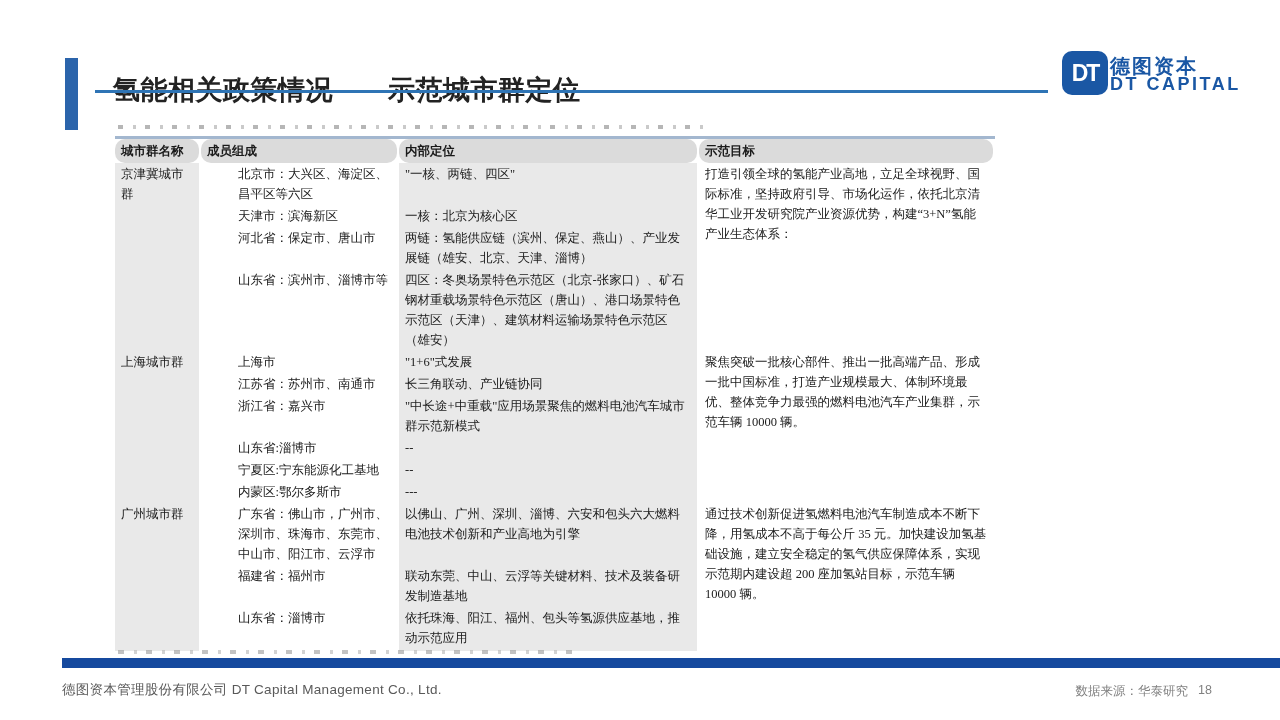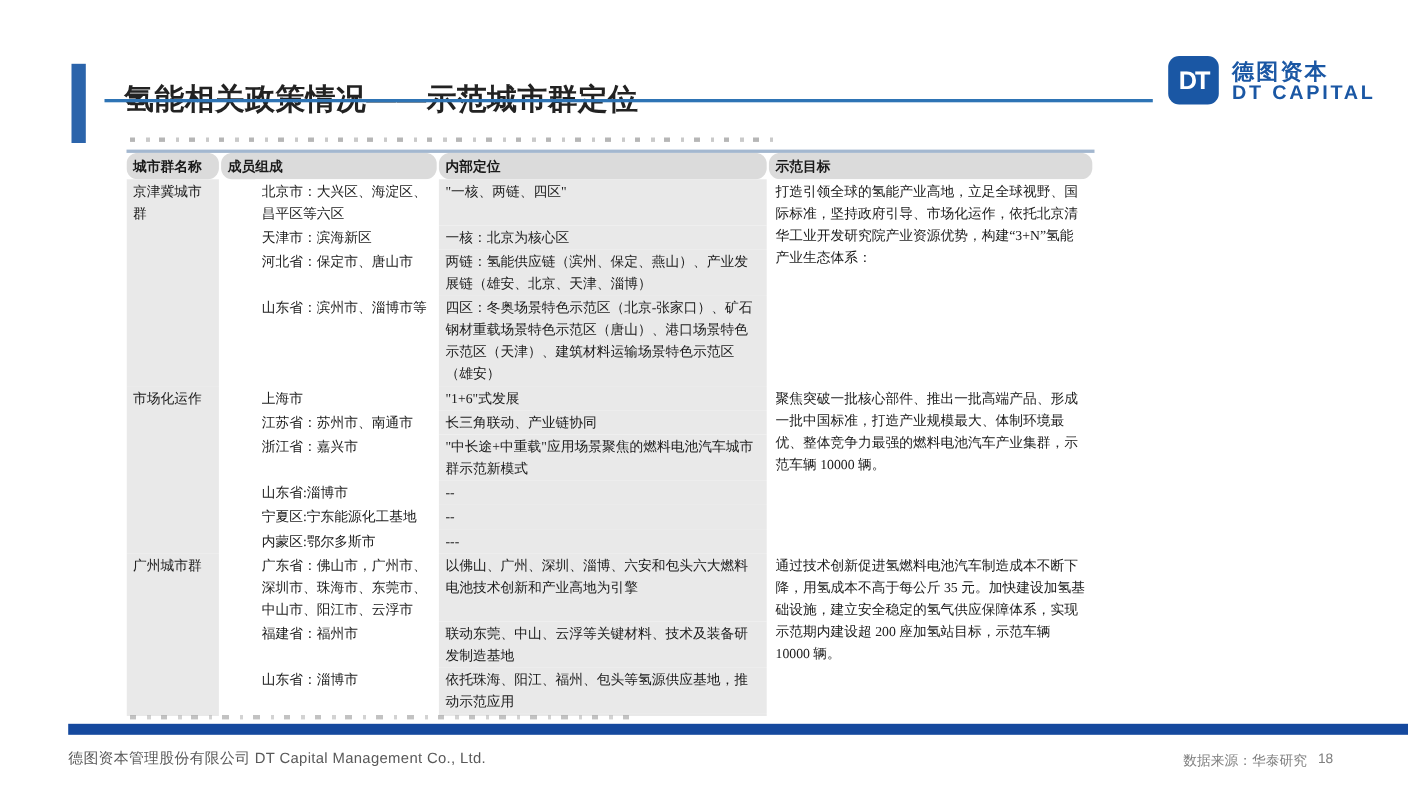--- a/index.html
+++ b/index.html
@@ -6,21 +6,21 @@
   body{width:1280px;height:720px;background:#ffffff;position:relative;overflow:hidden;
        font-family:"Liberation Sans","DejaVu Sans",sans-serif;}
   .slide{position:absolute;inset:0;}
 
   
   .accent-bar{position:absolute;left:65px;top:58px;width:13px;height:72px;background:#2B64AB;}
   .page-title{position:absolute;left:97px;top:56px;margin:16px;font-size:27px;font-weight:700;
               color:#222222;letter-spacing:0.5px;font-family:"Liberation Sans",sans-serif;}
   .title-underline{position:absolute;left:95px;top:90px;width:953px;height:3px;background:#2E74B5;}
 
-  .logo{position:absolute;left:1062px;top:51px;display:flex;align-items:center;gap:12px;}
+  .logo{position:absolute;left:1062px;top:51px;display:flex;align-items:center;gap:2px;}
   .logo-mark{width:46px;height:44px;background:#1A57A4;border-radius:10px;color:#ffffff;
              display:flex;align-items:center;justify-content:center;font-weight:700;
              font-size:23px;letter-spacing:-2px;font-family:"Liberation Sans",sans-serif;}
   .logo-cn{font-size:20px;font-weight:700;color:#1A57A4;letter-spacing:2px;line-height:22px;}
   .logo-en{font-size:18px;font-weight:700;color:#1A57A4;letter-spacing:2.5px;line-height:15px;}
 
   
   .clipped-top{position:absolute;left:118px;top:125px;width:590px;height:4px;opacity:.65;
      background:repeating-linear-gradient(90deg,#8f8f8f 0 5px,transparent 5px 15px,#adadad 15px 18px,transparent 18px 27px);}
   .clipped-bottom{position:absolute;left:118px;top:650px;width:455px;height:4px;opacity:.6;
@@ -80,21 +80,21 @@
       <div class="cell member" style="grid-column:2;grid-row:2">天津市：滨海新区</div>
       <div class="cell position" style="grid-column:3;grid-row:2">一核：北京为核心区</div>
       <div class="cell member" style="grid-column:2;grid-row:3">河北省：保定市、唐山市</div>
       <div class="cell position" style="grid-column:3;grid-row:3">两链：氢能供应链（滨州、保定、燕山）、产业发展链（雄安、北京、天津、淄博）</div>
       <div class="cell member" style="grid-column:2;grid-row:4">山东省：滨州市、淄博市等</div>
       <div class="cell position" style="grid-column:3;grid-row:4">四区：冬奥场景特色示范区（北京-张家口）、矿石钢材重载场景特色示范区（唐山）、港口场景特色示范区（天津）、建筑材料运输场景特色示范区（雄安）</div>
       <div class="cell target" style="grid-column:4;grid-row:1/span 4">打造引领全球的氢能产业高地，立足全球视野、国际标准，坚持政府引导、市场化运作，依托北京清华工业开发研究院产业资源优势，构建“3+N”氢能产业生态体系：</div>
     </div>
 
     <div class="trow">
-      <div class="cell name" style="grid-column:1;grid-row:1/span 6">市场化运作</div>
+      <div class="cell name" style="grid-column:1;grid-row:1/span 6">上海城市群</div>
       <div class="cell member" style="grid-column:2;grid-row:1">上海市</div>
       <div class="cell position" style="grid-column:3;grid-row:1">"1+6"式发展</div>
       <div class="cell member" style="grid-column:2;grid-row:2">江苏省：苏州市、南通市</div>
       <div class="cell position" style="grid-column:3;grid-row:2">长三角联动、产业链协同</div>
       <div class="cell member" style="grid-column:2;grid-row:3">浙江省：嘉兴市</div>
       <div class="cell position" style="grid-column:3;grid-row:3">"中长途+中重载"应用场景聚焦的燃料电池汽车城市群示范新模式</div>
       <div class="cell member" style="grid-column:2;grid-row:4">山东省:淄博市</div>
       <div class="cell position" style="grid-column:3;grid-row:4">--</div>
       <div class="cell member" style="grid-column:2;grid-row:5">宁夏区:宁东能源化工基地</div>
       <div class="cell position" style="grid-column:3;grid-row:5">--</div>

